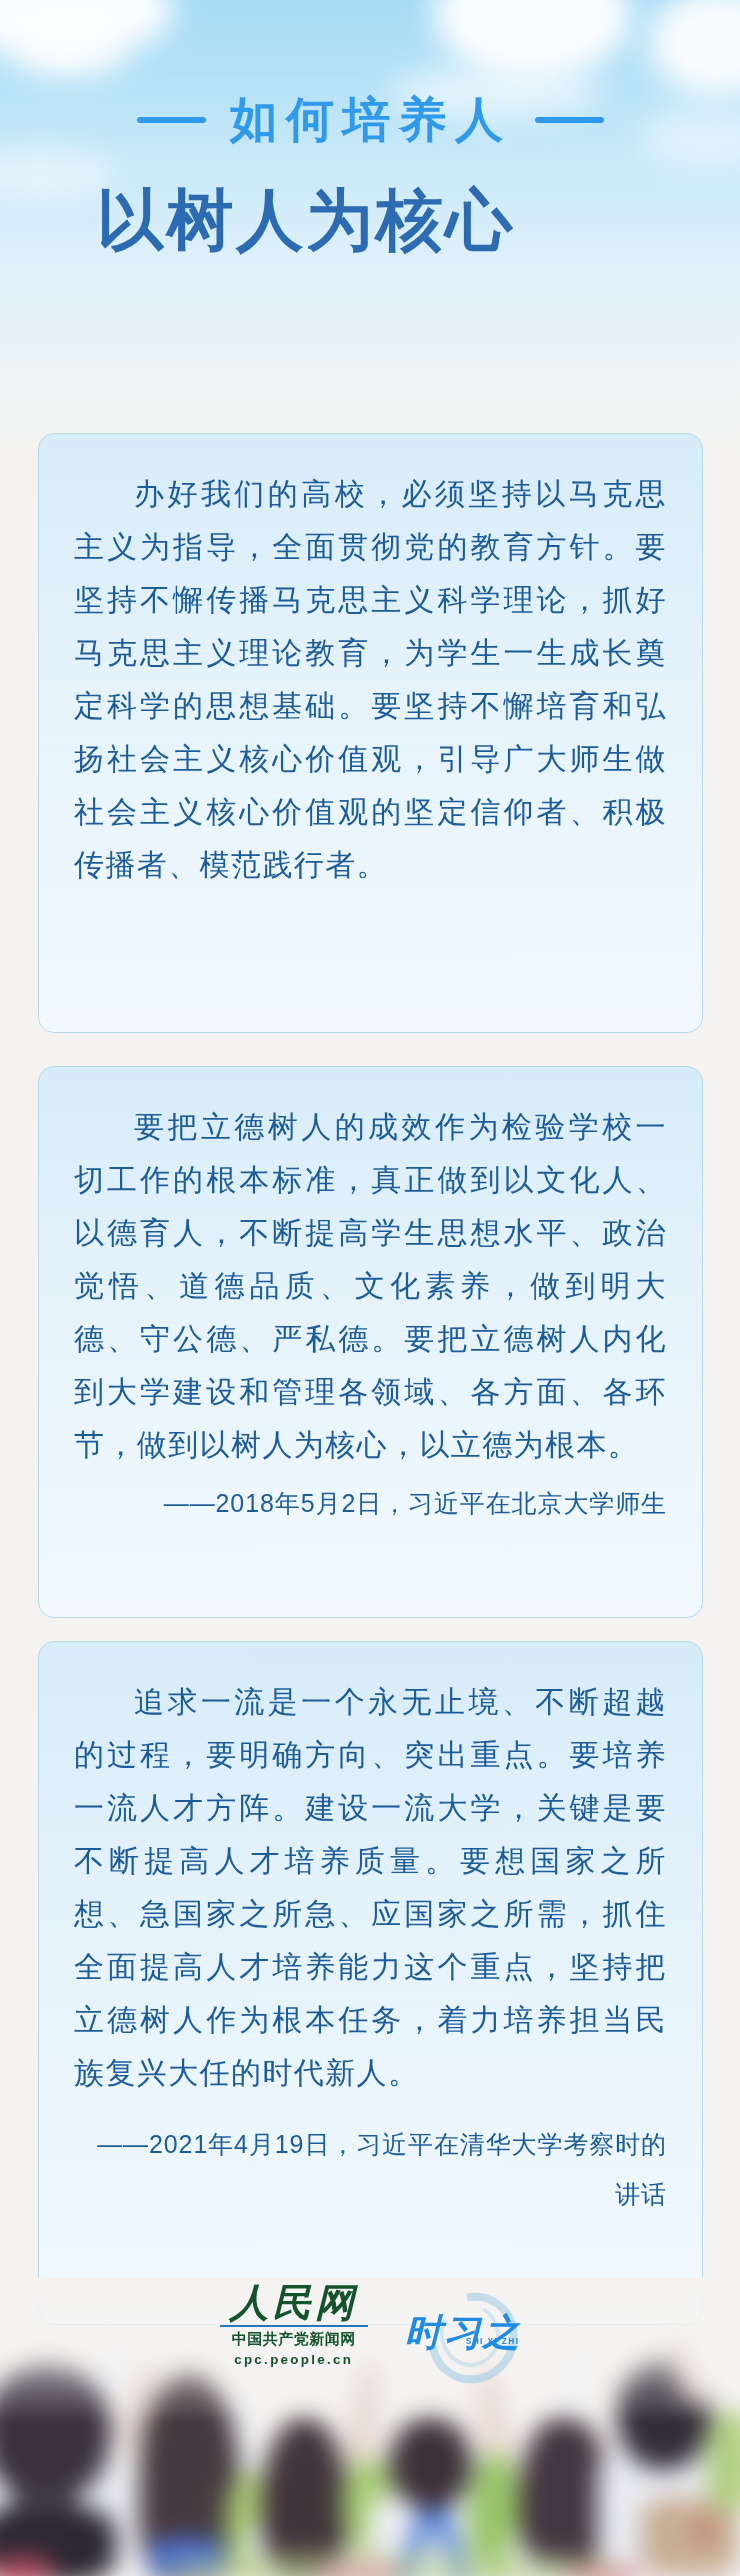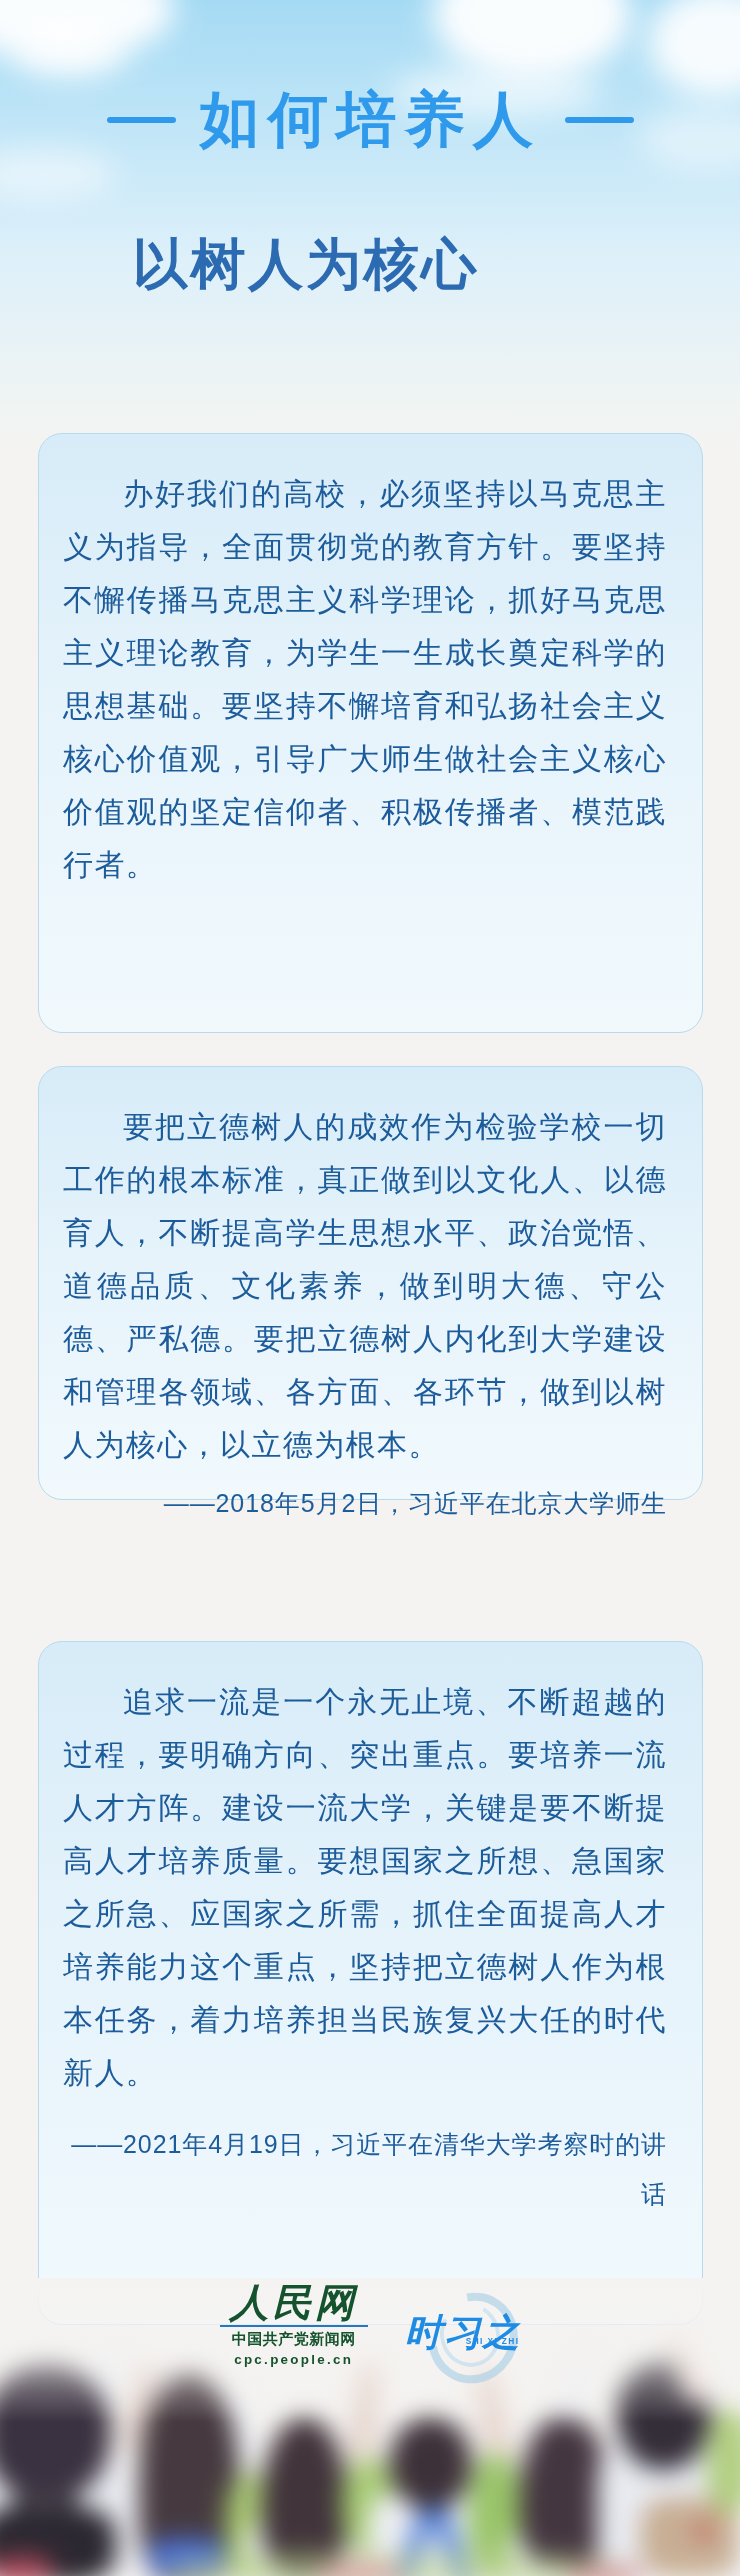--- a/index.html
+++ b/index.html
@@ -24,37 +24,37 @@
   .cloud.c7 { left:639px; top:106px; width:139px; height:65px;  opacity:.45; }
 
   
   .kicker {
     position:absolute; left:0; top:96px; width:741px;
     display:flex; align-items:center; justify-content:center; gap:24px;
   }
   .kicker-bar { width:69px; height:6.5px; border-radius:3.7px; background:#2f9aeb; }
   .kicker-text {
     font-family:"Liberation Serif", serif; font-weight:bold;
-    font-size:60px; line-height:48px; color:#2f9aeb; letter-spacing:8.3px;
+    font-size:48px; line-height:48px; color:#2f9aeb; letter-spacing:8.3px;
   }
   .title {
     position:absolute; left:0; top:170px; width:612px; text-align:center;
-    font-weight:900; font-size:55px; line-height:100px;
-    color:#2c6ab1; letter-spacing:2.8px; white-space:nowrap;margin-top:44px;
+    font-weight:900; font-size:67px; line-height:100px;
+    color:#2c6ab1; letter-spacing:2.8px; white-space:nowrap;
   }
 
   
   .quote-card {
     position:absolute; left:38px; width:665px; box-sizing:border-box;
-    border:1.9px solid #b7dbed; border-radius:24px;
+    border:1.9px solid #b7dbed; border-radius:16px;
     background:linear-gradient(180deg,#d7ecf8 0%,#e6f3fb 45%,#f1f9fd 100%);
-    padding:33px 35px 28px 24px;
+    padding:33px 35px 28px 35px;
   }
   .card-1 { top:433px;  height:600px; }
-  .card-2 { top:1066px; height:434px; }
+  .card-2 { top:1066px; height:552px; }
   .card-3 { top:1641px; height:684px; }
   .quote-text {
     margin:0; font-size:30px; line-height:53px; letter-spacing:1.4px;
     color:#1d5c9b; text-indent:2em; text-align:justify;
   }
   .quote-attr {
     margin-top:7.4px; font-size:25px; line-height:50px; letter-spacing:0.9px;
     color:#1d5c9b; text-align:right;
   }
   .card-3 .quote-attr { margin-top:20.4px; }

